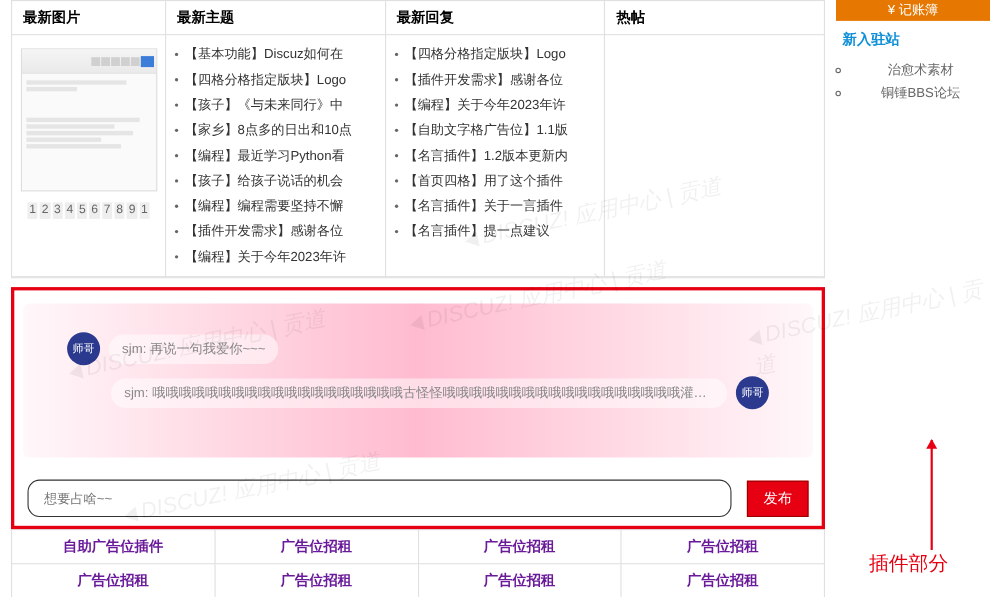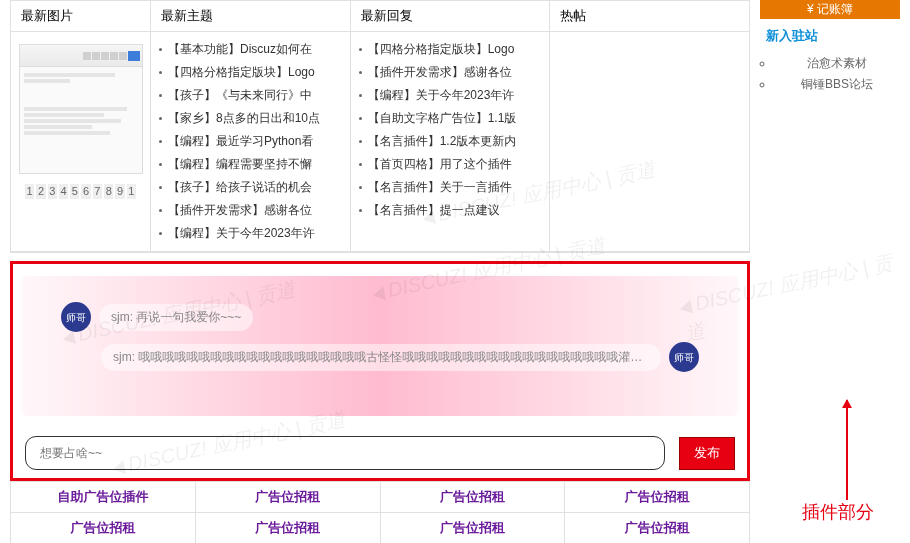--- a/index.html
+++ b/index.html
@@ -4,21 +4,21 @@
 <style>
 * { margin: 0; padding: 0; box-sizing: border-box; }
 body { font-family: "Microsoft YaHei", sans-serif; font-size: 12px; background: #fff; position: relative; width: 910px; height: 543px; }
 .main-wrap { display: flex; padding: 0 10px 0 10px; }
 .left-col { width: 740px; }
 .right-col { width: 150px; padding-left: 10px; }
 .content-box { border: 1px solid #e0e0e0; background: #fff; }
 .tabs-row { display: flex; border-bottom: 1px solid #e0e0e0; }
 .tab-col { flex: 1; border-right: 1px solid #e0e0e0; }
 .tab-col:last-child { border-right: none; }
-.tab-hdr { padding: 6px 10px; font-weight: normal; font-size: 13px; border-bottom: 1px solid #e0e0e0; }
+.tab-hdr { padding: 6px 10px; font-weight: bold; font-size: 13px; border-bottom: 1px solid #e0e0e0; }
 .tab-body { padding: 6px 8px; min-height: 160px; }
 .img-col { width: 140px; flex: 0 0 140px; }
 .img-preview { width: 124px; height: 130px; margin: 6px auto; background: #fafafa; border: 1px solid #ddd; position: relative; }
 .img-preview-hdr { height: 22px; background: linear-gradient(#f5f5f5,#eaeaea); border-bottom: 1px solid #ddd; display: flex; justify-content: flex-end; align-items: center; padding: 0 2px; gap: 1px; }
 .mini-box { width: 8px; height: 8px; background: #d0d0d0; }
 .mini-box.blue { background: #3b7dd8; width: 12px; height: 10px; }
 .img-preview-body { padding: 4px; font-size: 6px; color: #bbb; line-height: 1.4; }
 .img-preview-body .bar { height: 4px; background: #e5e5e5; margin: 2px 0; }
 .pager { display: flex; gap: 2px; padding: 4px 6px; }
 .pager span { display: inline-block; width: 15px; height: 15px; background: #eee; text-align: center; line-height: 15px; font-size: 11px; color: #666; }
@@ -36,21 +36,21 @@
 .shout-input { flex: 1; height: 22px; border: 1px solid #333; border-radius: 11px; padding: 16px 14px; font-size: 12px; color: #b098a8; outline: none; }
 .publish-btn { width: 56px; height: 33px; background: #e60012; color: #fff; border: 1px solid #900; font-size: 13px; cursor: pointer; }
 .ad-grid { border: 1px solid #e0e0e0; border-top: none; }
 .ad-row { display: flex; }
 .ad-cell { flex: 1; text-align: center; padding: 6px 4px; border-right: 1px solid #e0e0e0; border-top: 1px solid #e0e0e0; color: #6a1b9a; font-weight: bold; font-size: 13px; }
 .ad-cell:last-child { border-right: none; }
 .right-btn { background: #e67700; color: #fff; text-align: center; padding: 1px 0; font-size: 12px; margin-bottom: 4px; }
 .right-link { color: #0f8fd8; padding: 4px 6px; font-size: 13px; font-weight: bold; }
 .right-list { padding: 4px 0 4px 14px; }
 .right-list li { list-style: circle; color: #666; font-size: 12px; padding: 2px 0; text-align: center; }
-.annotation { position: absolute; right: 12px; top: 432px; color: #e60012; font-size: 18px; font-weight: normal; width: 120px; text-align: center; }
+.annotation { position: absolute; right: 24px; top: 432px; color: #e60012; font-size: 18px; font-weight: normal; width: 120px; text-align: center; }
 .arrow-up { position: absolute; right: 62px; top: 400px; width: 2px; height: 100px; background: #e60012; }
 .arrow-up::before { content: ""; position: absolute; top: -1px; left: -4px; border-left: 5px solid transparent; border-right: 5px solid transparent; border-bottom: 9px solid #e60012; }
 .watermark { position: absolute; color: rgba(0,0,0,0.06); font-size: 20px; transform: rotate(-12deg); pointer-events: none; font-style: italic; }
 .wm-arrow { display: inline-block; width: 0; height: 0; border-top: 7px solid transparent; border-bottom: 7px solid transparent; border-right: 12px solid rgba(0,0,0,0.06); vertical-align: middle; margin-right: 4px; }
 </style>
 </head>
 <body>
 
 <div class="main-wrap">
   <div class="left-col">
@@ -94,22 +94,22 @@
           </div>
         </div>
         <div class="tab-col">
           <div class="tab-hdr">最新主题</div>
           <div class="tab-body">
             <div class="list-item">【基本功能】Discuz如何在</div>
             <div class="list-item">【四格分格指定版块】Logo</div>
             <div class="list-item">【孩子】《与未来同行》中</div>
             <div class="list-item">【家乡】8点多的日出和10点</div>
             <div class="list-item">【编程】最近学习Python看</div>
+            <div class="list-item">【孩子】给孩子说话的机会</div>
             <div class="list-item">【编程】编程需要坚持不懈</div>
-            <div class="list-item">【孩子】给孩子说话的机会</div>
             <div class="list-item">【插件开发需求】感谢各位</div>
             <div class="list-item">【编程】关于今年2023年许</div>
           </div>
         </div>
         <div class="tab-col">
           <div class="tab-hdr">最新回复</div>
           <div class="tab-body">
             <div class="list-item">【四格分格指定版块】Logo</div>
             <div class="list-item">【插件开发需求】感谢各位</div>
             <div class="list-item">【编程】关于今年2023年许</div>

